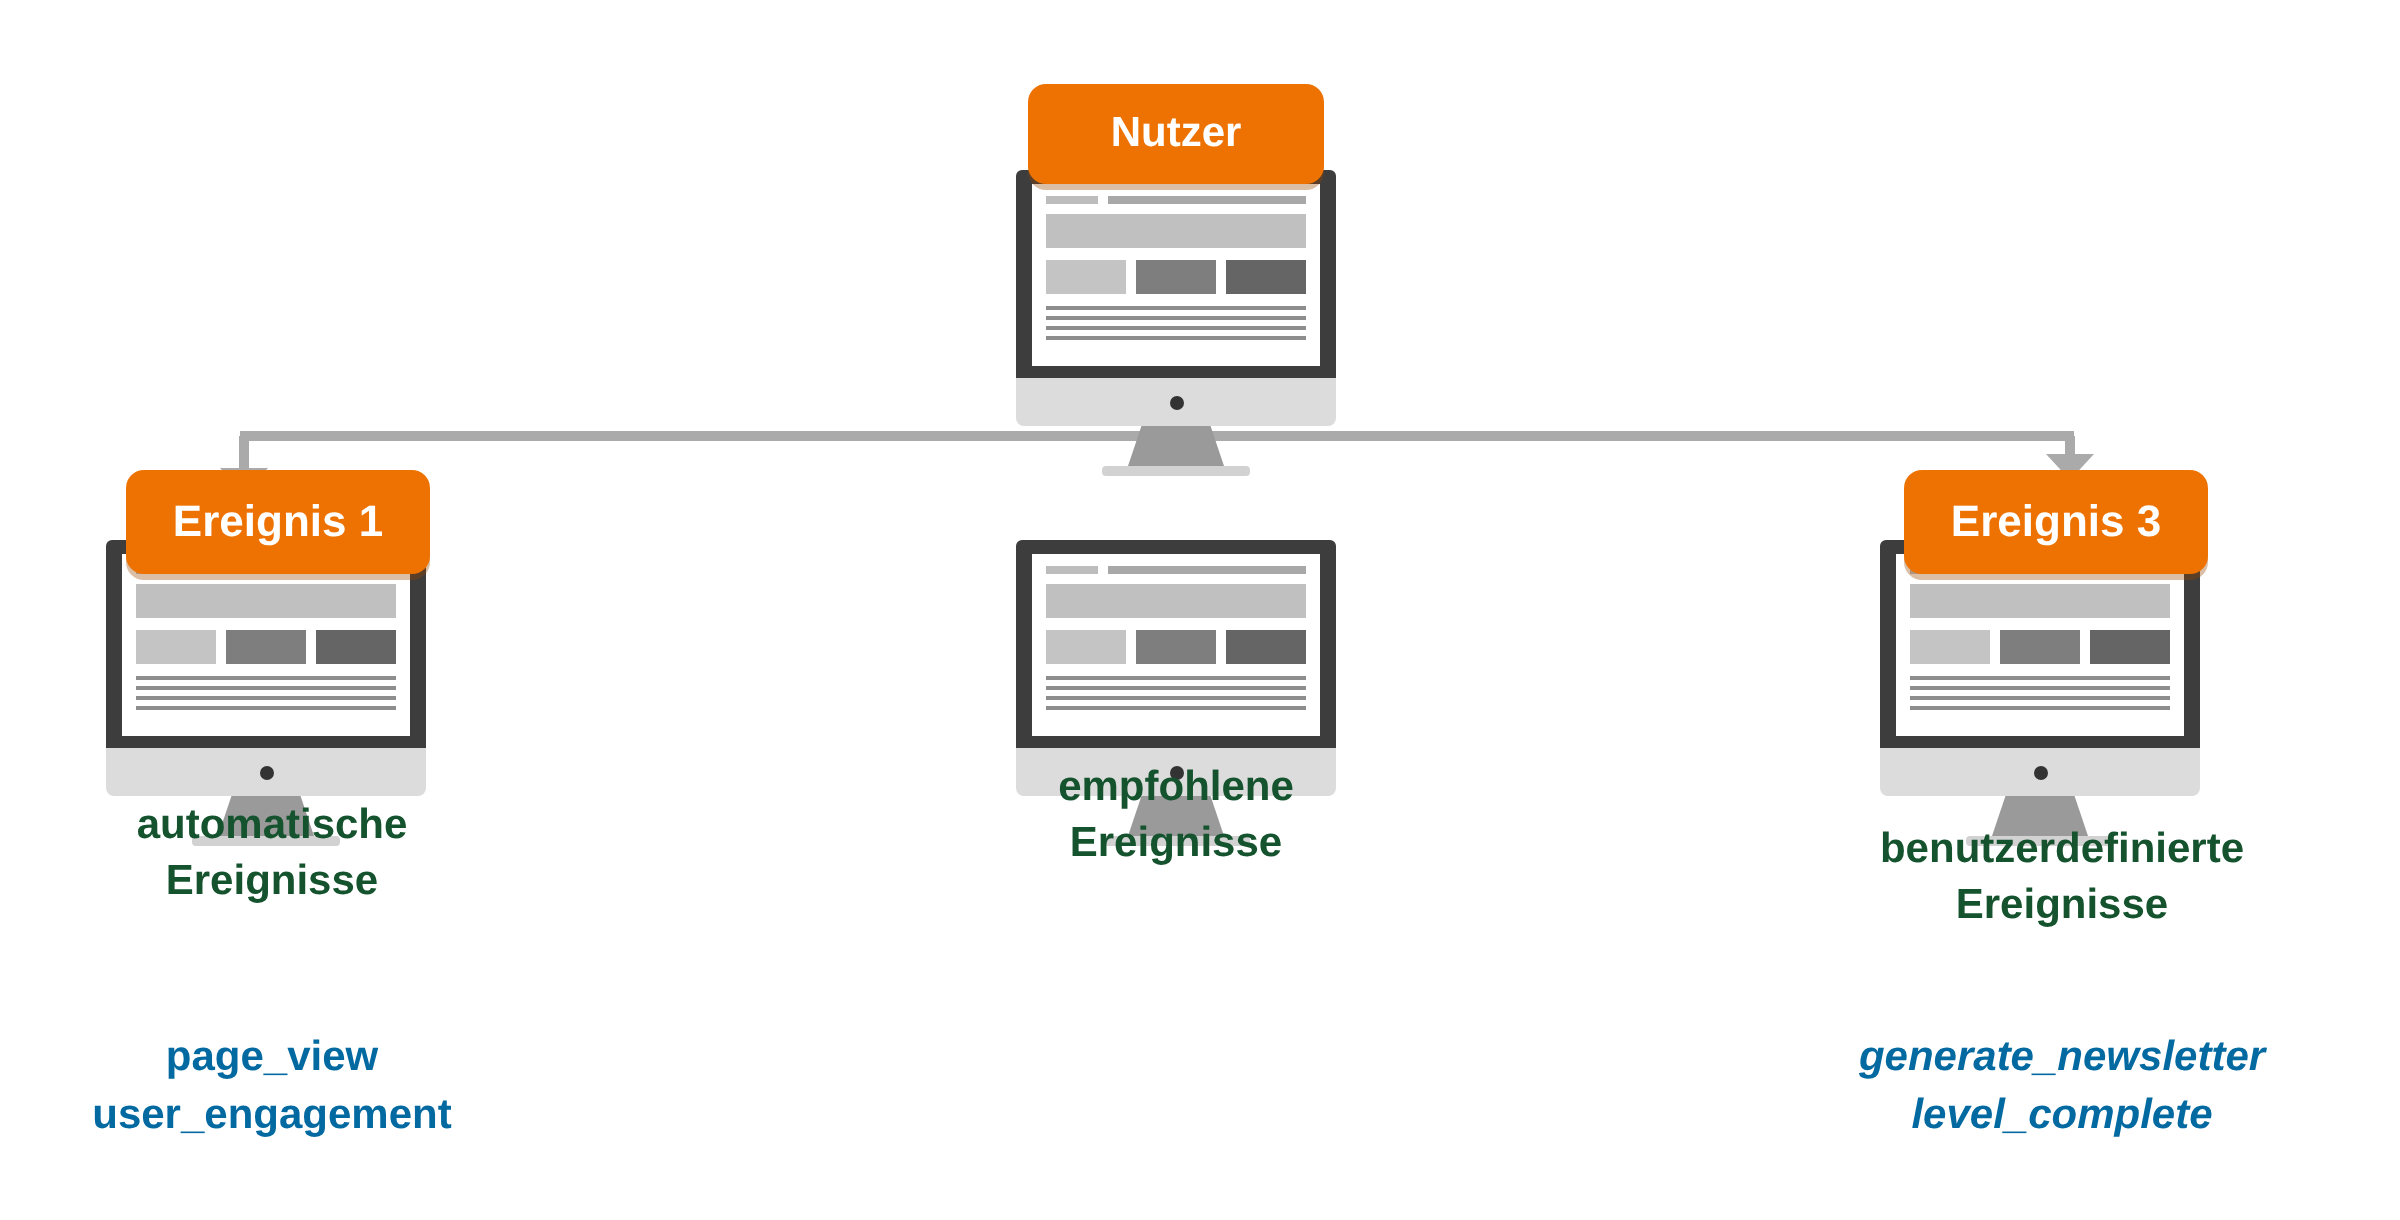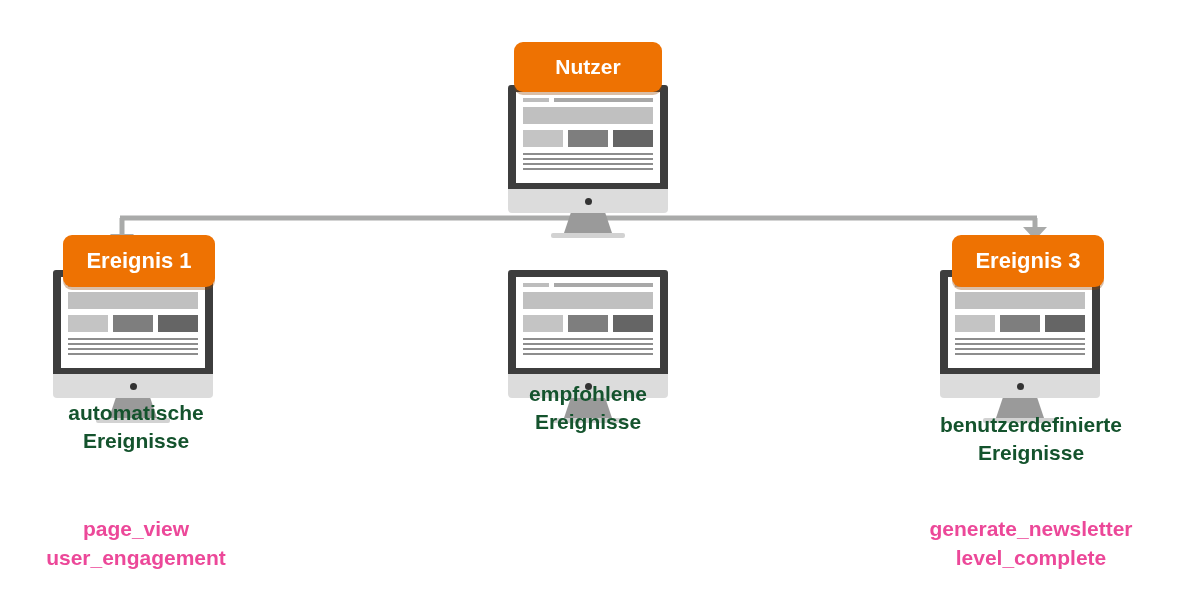--- a/index.html
+++ b/index.html
@@ -153,21 +153,21 @@
     color: #14532d;
     font-weight: bold;
     font-size: 21px;
     line-height: 1.32;
     white-space: pre-line;
   }
 
   .events {
     position: absolute;
     text-align: center;
-    color: #ec4899;
+    color: #0369a1;
     font-weight: bold;
     font-size: 21px;
     line-height: 1.36;
     white-space: pre-line;
   }
 </style>
 </head>
 <body>
 
 <div class="canvas">
@@ -332,16 +332,16 @@
       <div class="stand-base"></div>
     </div>
     <div class="badge badge-evt" style="left:12px; top:-35px;">
       <span>Ereignis 3</span>
     </div>
   </div>
 
   <div class="caption" style="left:898px; top:399px; width:266px;margin-top:12px;">benutzerdefinierte
 Ereignisse</div>
 
-  <div class="events" style="left:888px; top:515px; width:286px;">generate_newsletter
+  <div class="events" style="left:888px; top:515px; width:286px;font-style:italic;">generate_newsletter
 level_complete</div>
 
 </div>
 
 </body></html>

